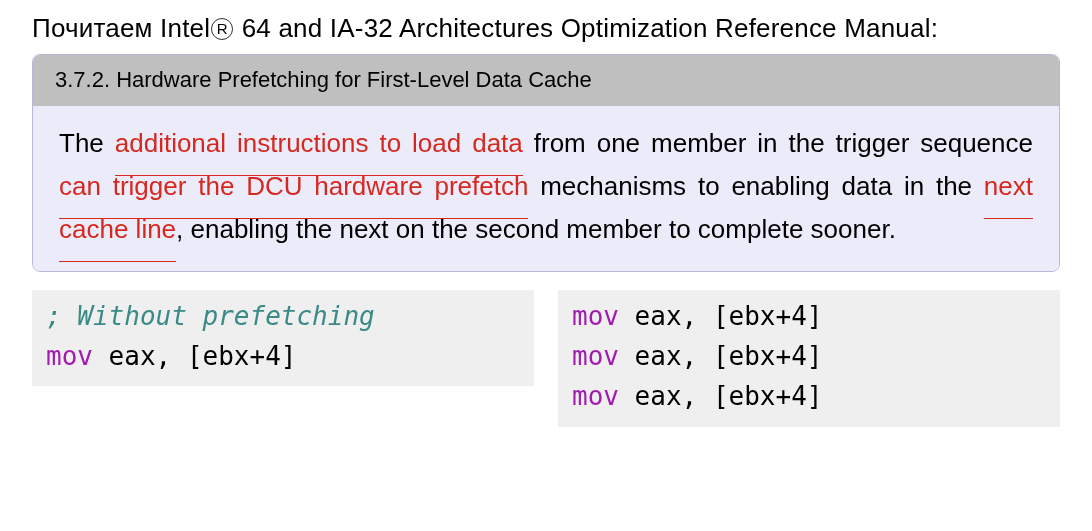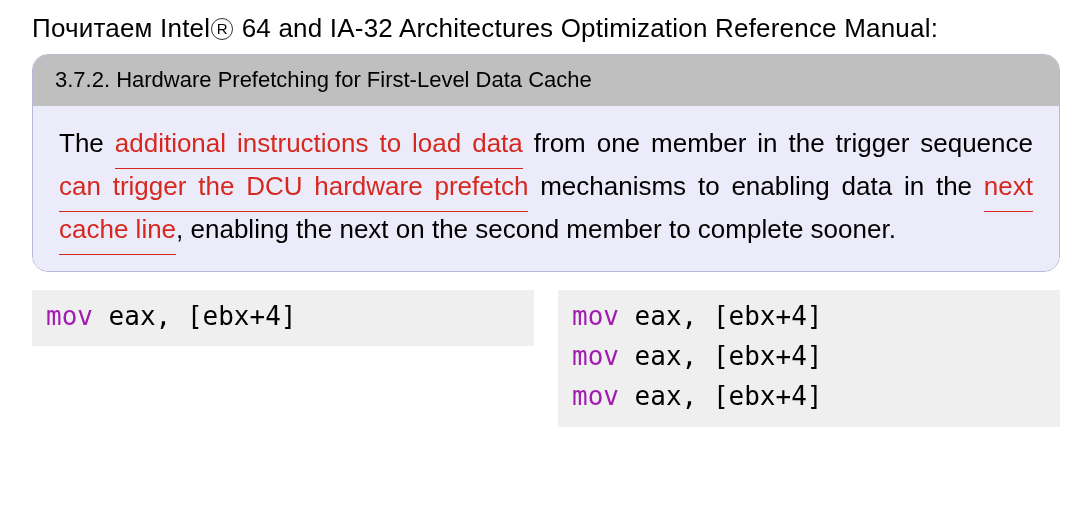--- a/index.html
+++ b/index.html
@@ -29,41 +29,41 @@
       width: 22px;
       height: 22px;
       line-height: 19px;
       text-align: center;
       vertical-align: 3px;
       margin-left: 1px;
       margin-right: 1px;
     }
     .quote-box {
       border: 1px solid #b8b8d8;
-      border-radius: 16px;
+      border-radius: 8px;
       overflow: hidden;
       margin-bottom: 18px;
     }
     .quote-header {
       background: #bfbfbf;
       padding: 10px 22px;
       font-size: 22px;
       color: #000;
     }
     .quote-body {
       background: #ecebfa;
       padding: 16px 26px 20px 26px;
       font-size: 26px;
       line-height: 1.65;
       text-align: justify;
     }
     .hl {
       color: #d6281f;
       border-bottom: 1px solid #d6281f;
-      padding-bottom: 10px;
+      padding-bottom: 17px;
     }
     .code-cols {
       display: flex;
       gap: 0;
     }
     .code-col {
       flex: 1;
       padding: 6px 14px 10px 14px;
       font-family: 'Consolas', 'Menlo', 'DejaVu Sans Mono', monospace;
       font-size: 26px;
@@ -97,20 +97,21 @@
 
 <div class="quote-box">
   <div class="quote-header">3.7.2. Hardware Prefetching for First-Level Data Cache</div>
   <div class="quote-body">
     <span>The </span><span class="hl">additional instructions to load data</span><span> from one member in the trigger sequence </span><span class="hl">can trigger the DCU hardware prefetch</span><span> mechanisms to enabling data in the </span><span class="hl">next cache line</span><span>, enabling the next on the second member to complete sooner.</span>
   </div>
 </div>
 
 <div class="code-cols">
   <div class="code-col left">
+    <div class="code-line comment">; Without prefetching</div>
     <div class="code-line"><span class="mnemonic">mov</span><span> eax, [ebx+4]</span></div>
   </div>
   <div class="code-col right">
     <div class="code-line"><span class="mnemonic">mov</span><span> eax, [ebx+4]</span></div>
     <div class="code-line"><span class="mnemonic">mov</span><span> eax, [ebx+4]</span></div>
     <div class="code-line"><span class="mnemonic">mov</span><span> eax, [ebx+4]</span></div>
   </div>
 </div>
 
 </body></html>

